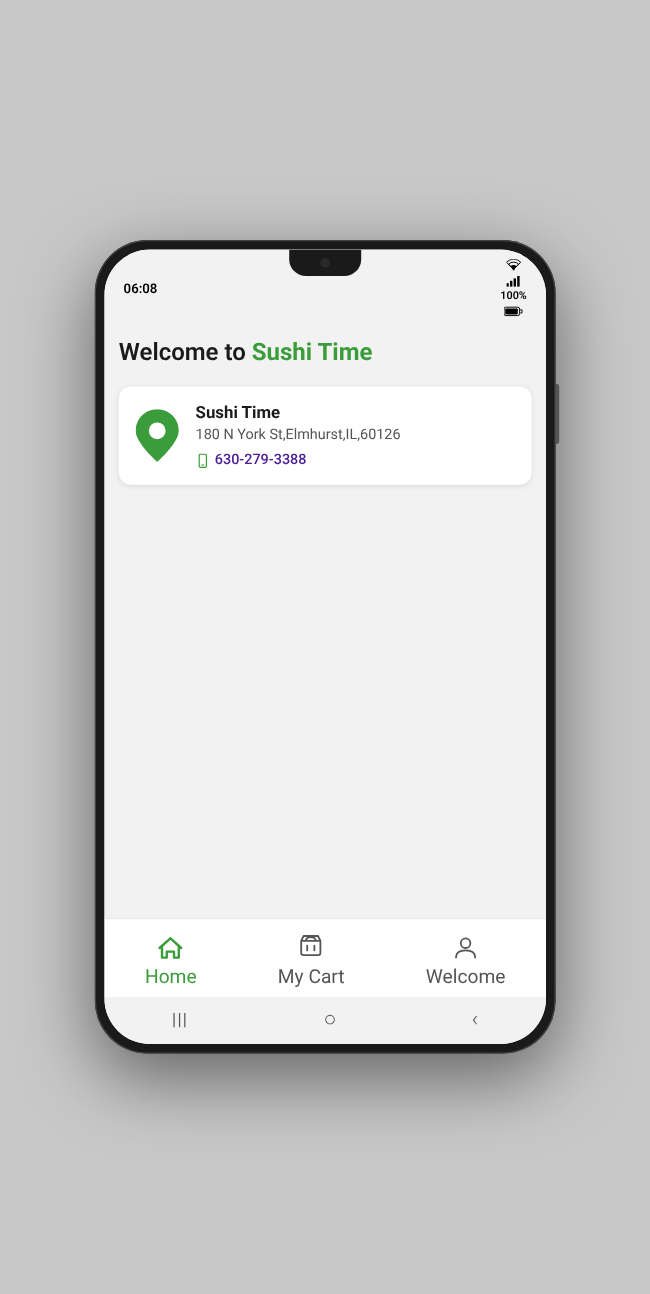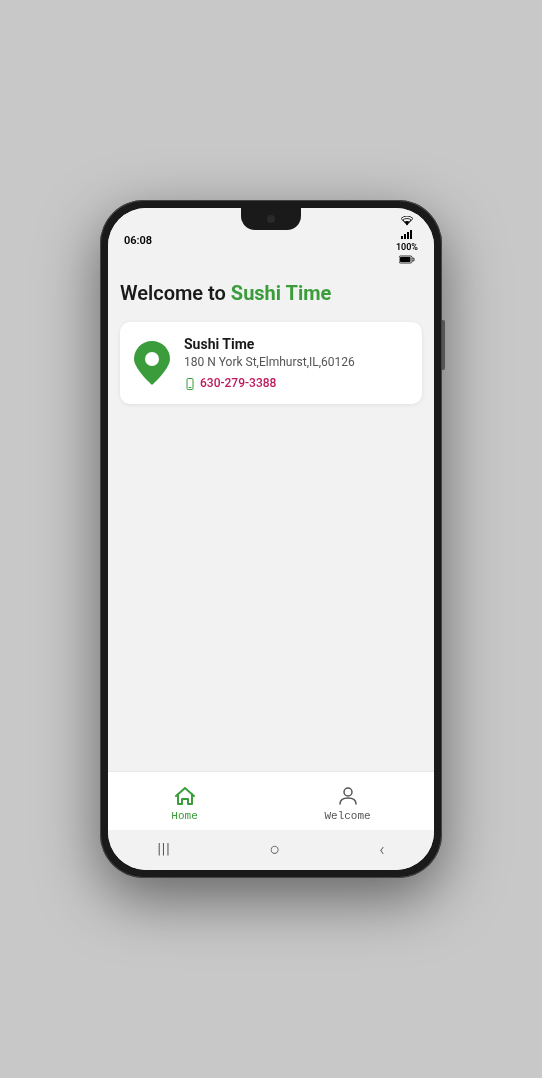--- a/index.html
+++ b/index.html
@@ -7,21 +7,21 @@
     body {
       background: #c8c8c8;
       display: flex;
       justify-content: center;
       align-items: center;
       min-height: 100vh;
       font-family: -apple-system, BlinkMacSystemFont, 'Segoe UI', Roboto, sans-serif;
     }
 
     .phone-frame {
-      width: 342px;
+      width: 384px;
       height: 678px;
       background: #1a1a1a;
       border-radius: 44px;
       padding: 8px;
       box-shadow: 0 20px 60px rgba(0,0,0,0.5), inset 0 0 0 1px #444;
       position: relative;
       display: flex;
       flex-direction: column;
     }
 
@@ -150,21 +150,21 @@
       color: #555;
       margin-bottom: 5px;
       line-height: 1.3;
     }
 
     .phone-number {
       display: flex;
       align-items: flex-end;
       gap: 4px;
       font-size: 12px;
-      color: #be185d;
+      color: #4c1d95;
       font-weight: 500;
     }
 
     
     .bottom-nav {
       background: #fff;
       border-top: 1px solid #e8e8e8;
       padding: 8px 0 4px;
       display: flex;
       justify-content: space-around;
@@ -180,23 +180,22 @@
       padding: 4px 16px;
       cursor: pointer;
     }
 
     .nav-icon {
       font-size: 22px;
       line-height: 1;
     }
 
     .nav-label {
-      font-size: 11px;
+      font-size: 16px;
       color: #555;
-      font-family: Liberation Mono, monospace;
     }
 
     .nav-item.active .nav-icon,
     .nav-item.active .nav-label {
       color: #3a9c3a;
     }
 
     
     .android-nav {
       background: #f2f2f2;
@@ -287,20 +286,30 @@
     <div class="bottom-nav">
 
       <div class="nav-item active">
         <svg class="nav-icon" width="24" height="24" viewBox="0 0 24 24" style="color:#3a9c3a;">
           <path d="M3 12 L12 4 L21 12" fill="none" stroke="#3a9c3a" stroke-width="2" stroke-linecap="round"></path>
           <path d="M5 10.5 L5 20 L9 20 L9 15 L15 15 L15 20 L19 20 L19 10.5" fill="none" stroke="#3a9c3a" stroke-width="2" stroke-linecap="round" stroke-linejoin="round"></path>
         </svg>
         <span class="nav-label" style="color:#3a9c3a;">Home</span>
       </div>
 
+      <div class="nav-item">
+        <svg class="nav-icon" width="24" height="24" viewBox="0 0 24 24">
+          <path d="M6 2 L4 6 L4 16 Q4 18 6 18 L18 18 Q20 18 20 16 L20 6 L18 2 Z" fill="none" stroke="#555" stroke-width="1.5" stroke-linecap="round" stroke-linejoin="round"></path>
+          <path d="M4 6 L20 6" stroke="#555" stroke-width="1.5"></path>
+          <path d="M9 10 L9 14 M15 10 L15 14" stroke="#555" stroke-width="1.5" stroke-linecap="round"></path>
+
+          <path d="M8 6 Q8 3 12 3 Q16 3 16 6" fill="none" stroke="#555" stroke-width="1.5"></path>
+        </svg>
+        <span class="nav-label">My Cart</span>
+      </div>
 
       <div class="nav-item">
         <svg class="nav-icon" width="24" height="24" viewBox="0 0 24 24">
           <circle cx="12" cy="8" r="4" fill="none" stroke="#555" stroke-width="1.5"></circle>
           <path d="M4 20 Q4 14 12 14 Q20 14 20 20" fill="none" stroke="#555" stroke-width="1.5" stroke-linecap="round"></path>
         </svg>
         <span class="nav-label">Welcome</span>
       </div>
 
     </div>

